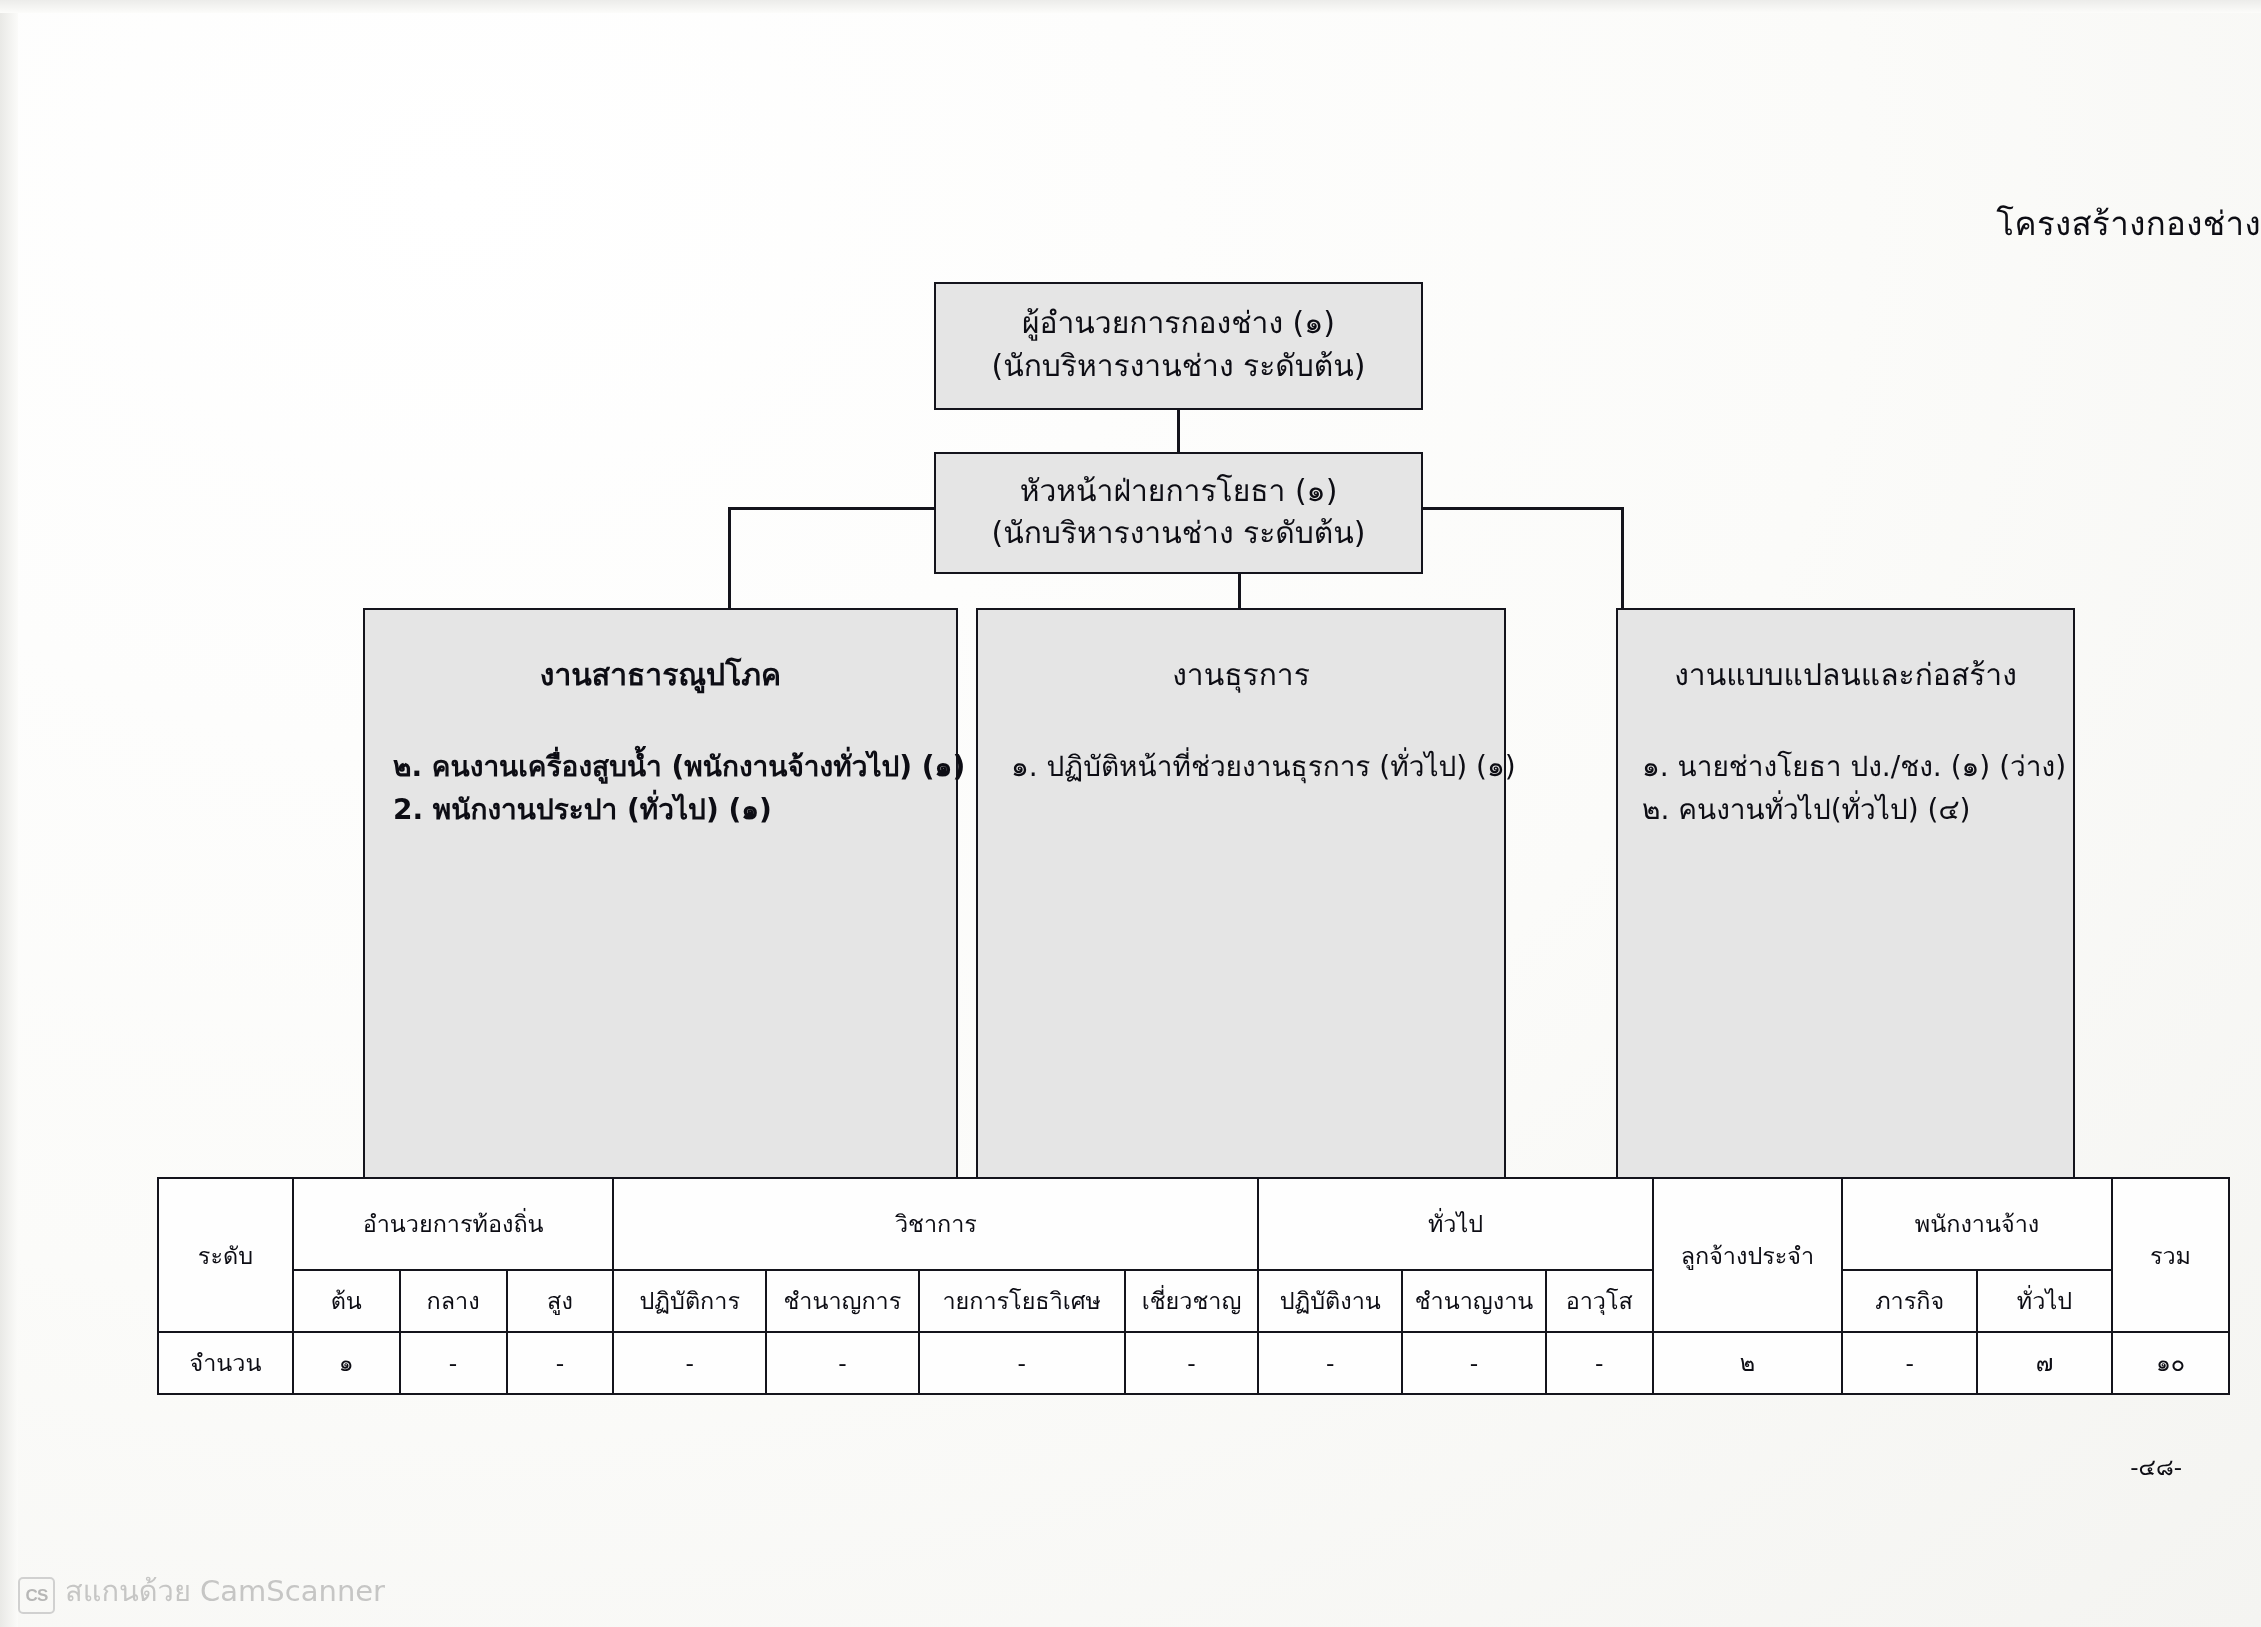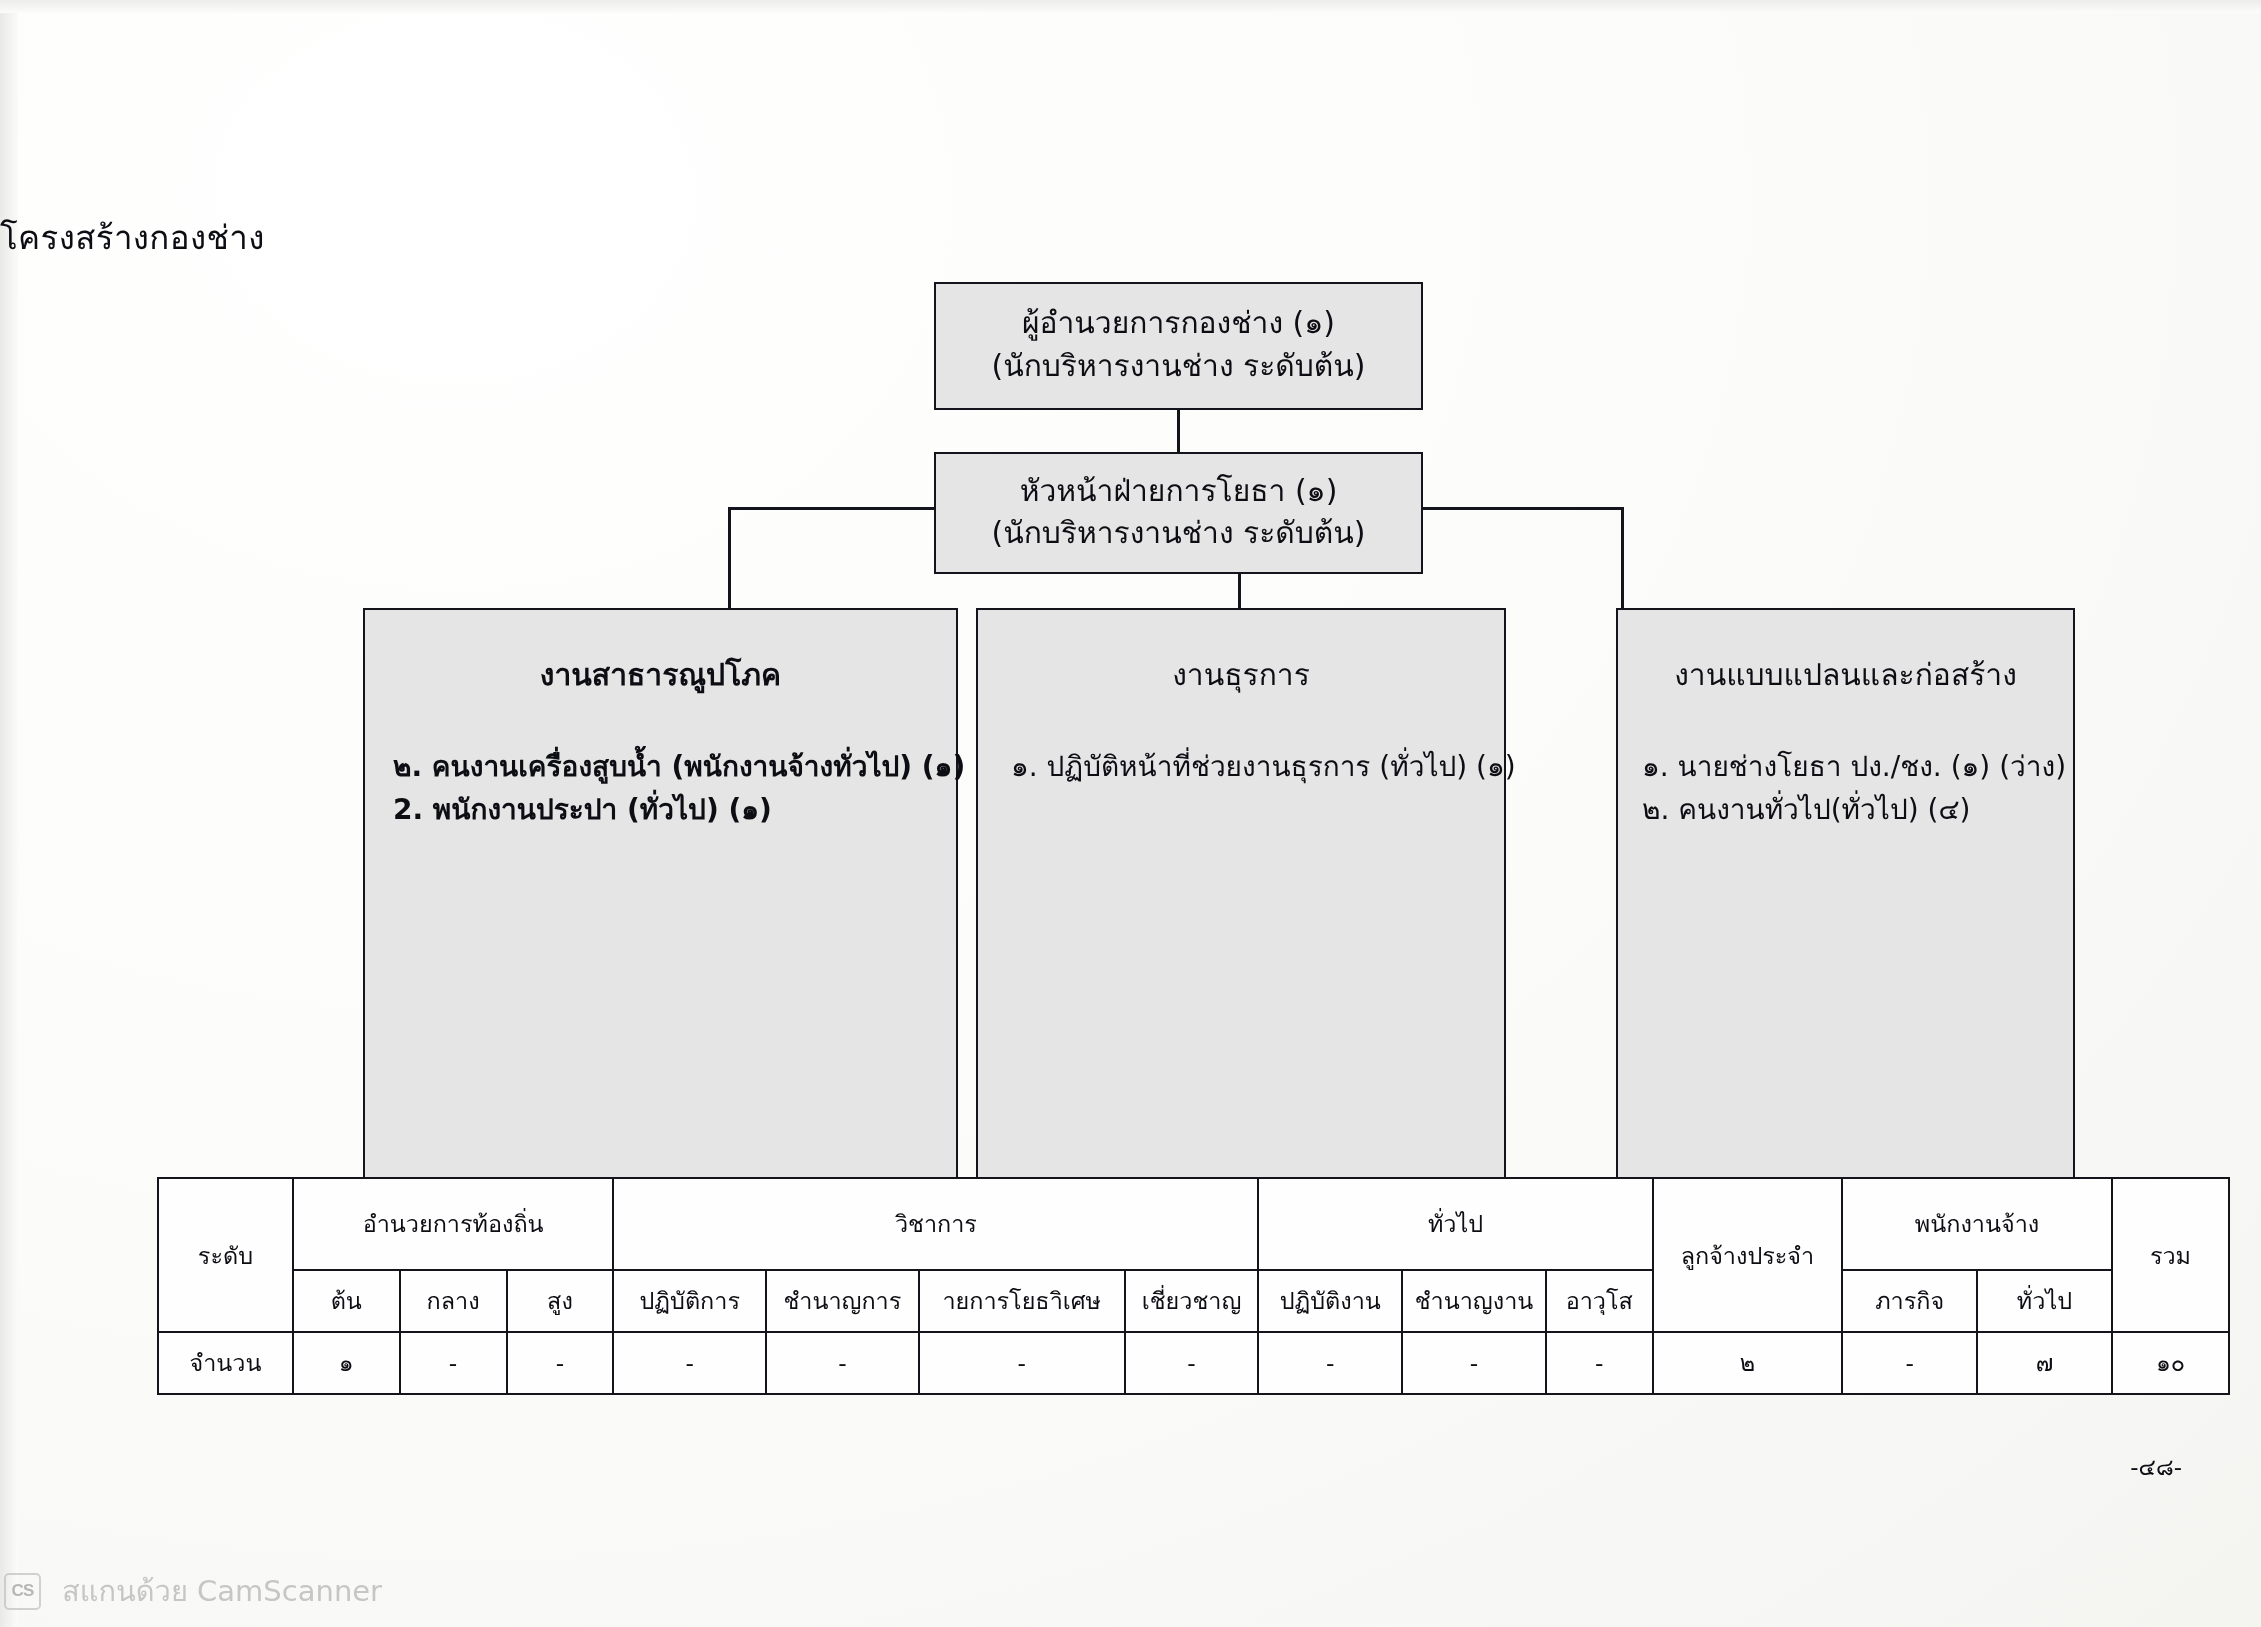--- a/index.html
+++ b/index.html
@@ -32,23 +32,23 @@
   }
   #scan-edge-top {
     position: absolute;
     left: 0; top: 0;
     width: 2261px; height: 12.8px;
     background: linear-gradient(to bottom, #ececea 0%, #fcfcfa 100%);
   }
 
   .chart-title {
     position: absolute;
-    left: 0; top: 211px;
+    left: 0; top: 197px;
     width: 2261px;
-    text-align: left;
+    text-align: right;
     font-size: 33px;
     letter-spacing: 0.4px;
     white-space: nowrap;
   }
 
   
   .box {
     position: absolute;
     border: 2.8px solid #14141c;
     background: #e5e5e5;
@@ -141,25 +141,25 @@
     position: absolute;
     right: 79px;
     top: 1449px;
     font-size: 23px;
     white-space: nowrap;
   }
 
   
   #watermark {
     position: absolute;
-    left: 4px;
+    left: 18px;
     top: 1568px;
     display: flex;
-    align-items: center;
-    gap: 21px;
+    align-items: flex-end;
+    gap: 10px;
     opacity: 0.62;
   }
   #watermark .cs-badge {
     width: 33px; height: 33px;
     border: 2.8px solid #b9b9b9;
     border-radius: 5px;
     display: flex; align-items: center; justify-content: center;
     font-size: 17px;
     font-weight: bold;
     color: #8f8f8f;

